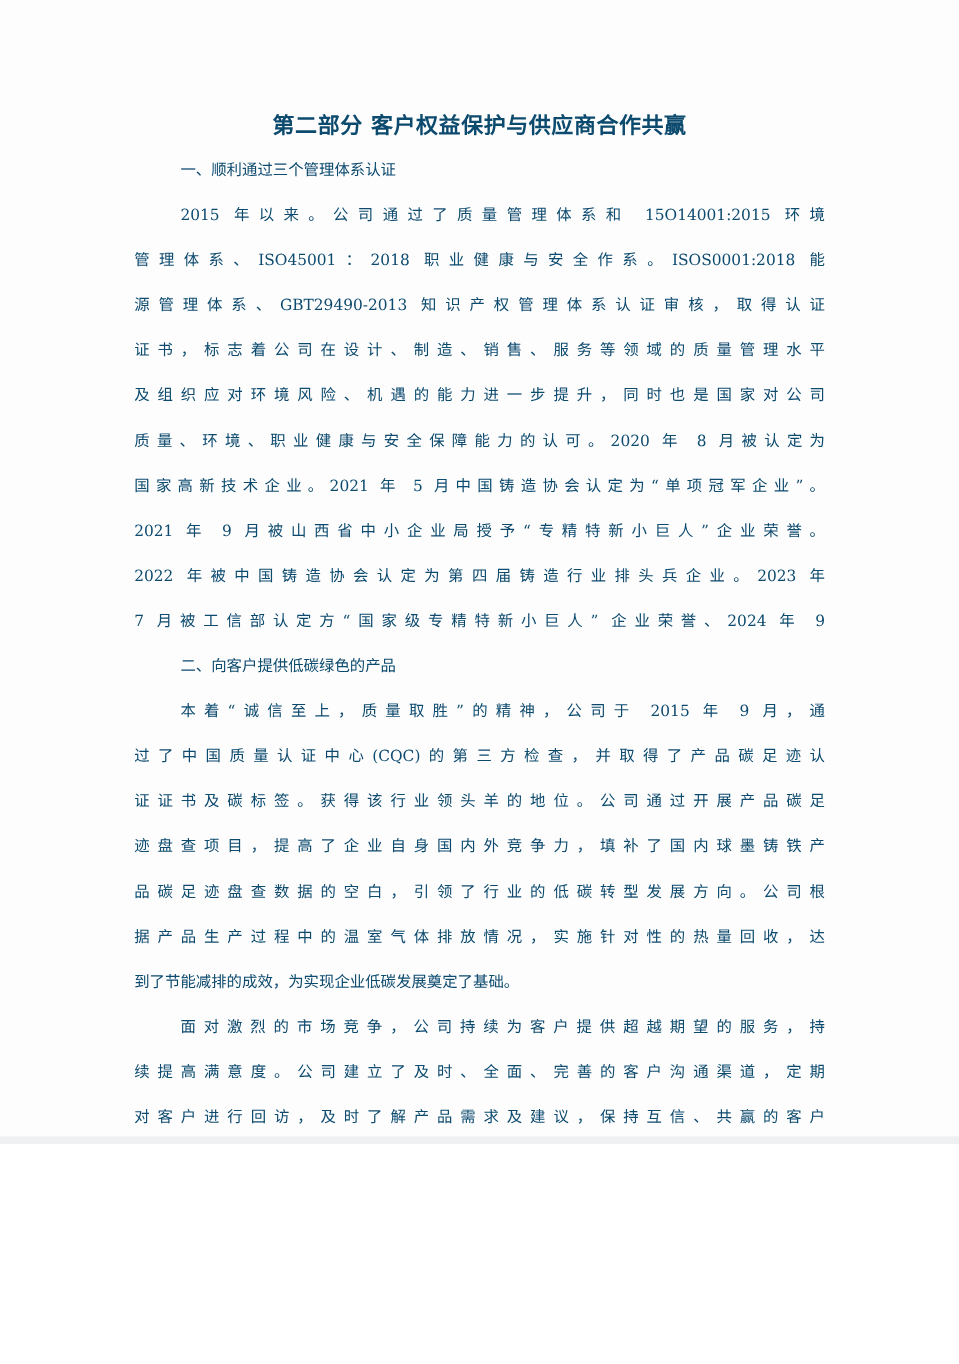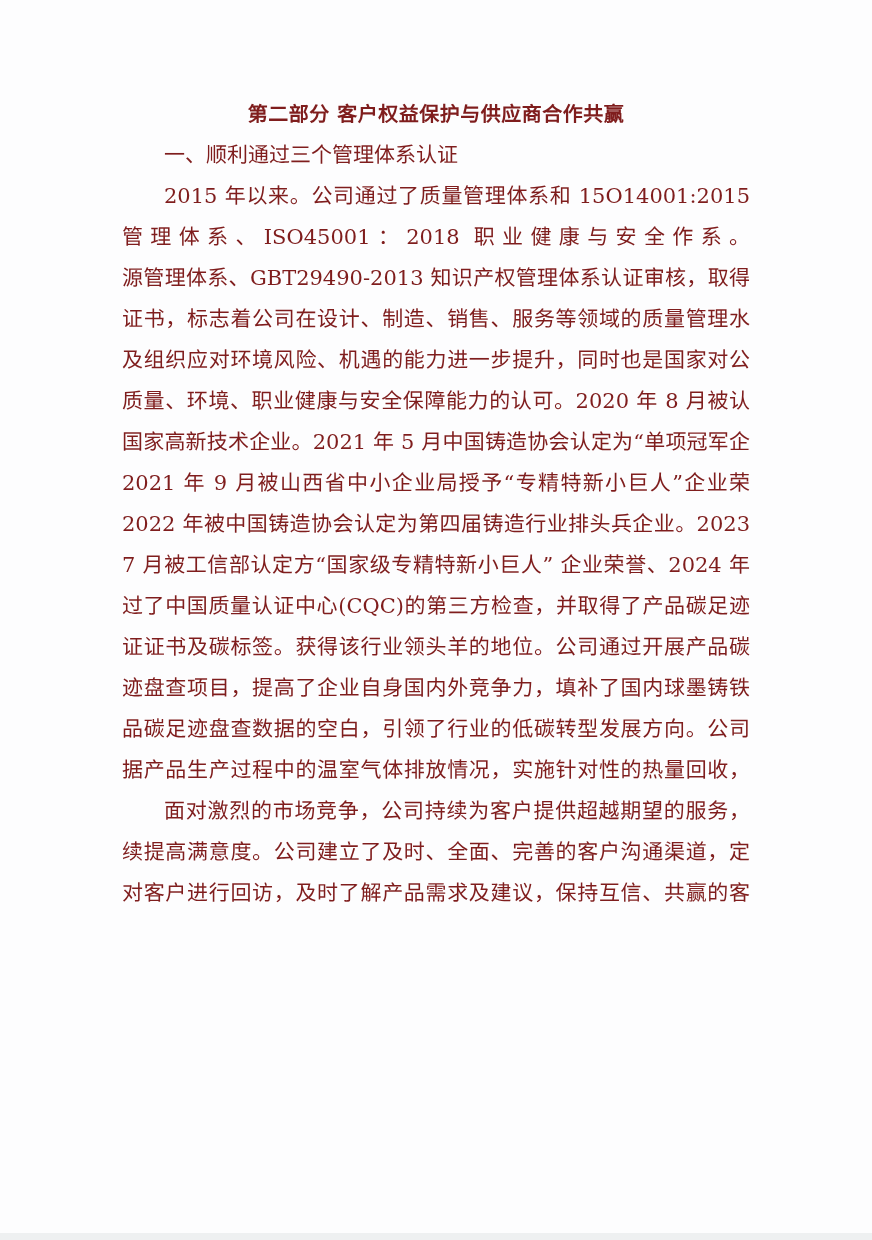--- a/index.html
+++ b/index.html
@@ -3,36 +3,36 @@
 <meta charset="utf-8">
 <style>
   html, body {
     margin: 0;
     padding: 0;
     background: #ffffff;
   }
   .page {
     position: relative;
     width: 872px;
-    height: 1240px;
+    height: 1040px;
     background: #fdfdfe;
     overflow: hidden;
     font-family: "DejaVu Serif", "Liberation Serif", serif;
-    color: #7f1d1d;
+    color: #0c4a6e;
   }
   .doc {
     position: absolute;
     left: 122px;
     top: 94px;
     width: 628px;
   }
   .ln {
     height: 41px;
     line-height: 41px;
-    font-size: 21px;
+    font-size: 14px;
     white-space: nowrap;
     overflow: hidden;
   }
   .fill {
     white-space: normal;
     text-align: justify;
     text-align-last: justify;
   }
   .ind {
     text-indent: 42px;
@@ -67,25 +67,28 @@
     <div class="ln fill">管理体系、ISO45001：2018 职业健康与安全作系。ISOS0001:2018 能</div>
     <div class="ln fill">源管理体系、GBT29490-2013 知识产权管理体系认证审核，取得认证</div>
     <div class="ln fill">证书，标志着公司在设计、制造、销售、服务等领域的质量管理水平</div>
     <div class="ln fill">及组织应对环境风险、机遇的能力进一步提升，同时也是国家对公司</div>
     <div class="ln fill">质量、环境、职业健康与安全保障能力的认可。2020 年 8 月被认定为</div>
     <div class="ln fill">国家高新技术企业。2021 年 5 月中国铸造协会认定为“单项冠军企业”。</div>
     <div class="ln fill">2021 年 9 月被山西省中小企业局授予“专精特新小巨人”企业荣誉。</div>
     <div class="ln fill">2022 年被中国铸造协会认定为第四届铸造行业排头兵企业。2023 年</div>
     <div class="ln fill">7 月被工信部认定方“国家级专精特新小巨人” 企业荣誉、2024 年 9</div>
 
+    <div class="ln ind">二、向客户提供低碳绿色的产品</div>
+    <div class="ln fill ind">本着“诚信至上，质量取胜”的精神，公司于 2015 年 9 月，通</div>
     <div class="ln fill">过了中国质量认证中心(CQC)的第三方检查，并取得了产品碳足迹认</div>
     <div class="ln fill">证证书及碳标签。获得该行业领头羊的地位。公司通过开展产品碳足</div>
     <div class="ln fill">迹盘查项目，提高了企业自身国内外竞争力，填补了国内球墨铸铁产</div>
     <div class="ln fill">品碳足迹盘查数据的空白，引领了行业的低碳转型发展方向。公司根</div>
     <div class="ln fill">据产品生产过程中的温室气体排放情况，实施针对性的热量回收，达</div>
+    <div class="ln">到了节能减排的成效，为实现企业低碳发展奠定了基础。</div>
 
     <div class="ln fill ind">面对激烈的市场竞争，公司持续为客户提供超越期望的服务，持</div>
     <div class="ln fill">续提高满意度。公司建立了及时、全面、完善的客户沟通渠道，定期</div>
     <div class="ln fill">对客户进行回访，及时了解产品需求及建议，保持互信、共赢的客户</div>
 
   </div>
 
   <div class="band"></div>
 </div>
 

